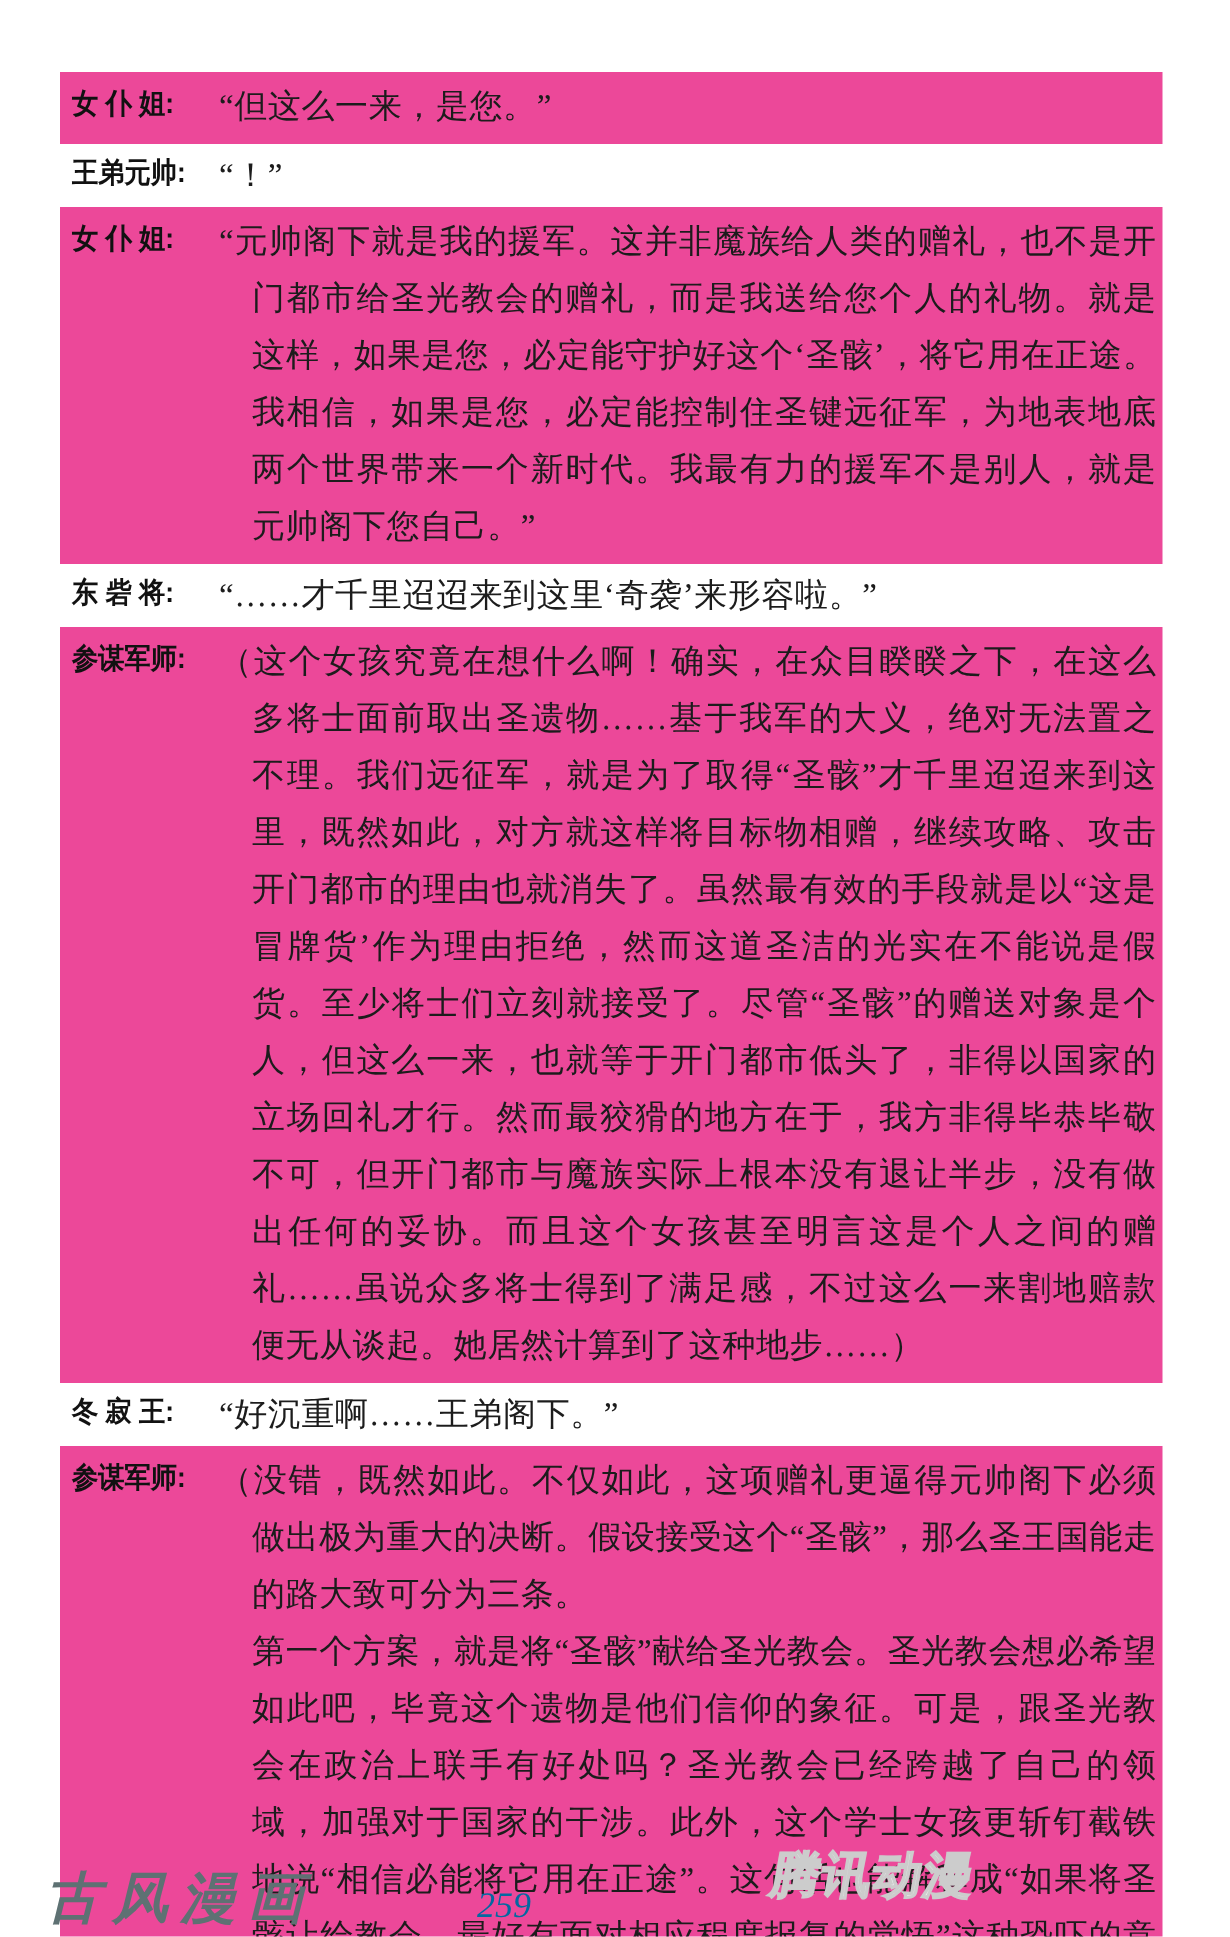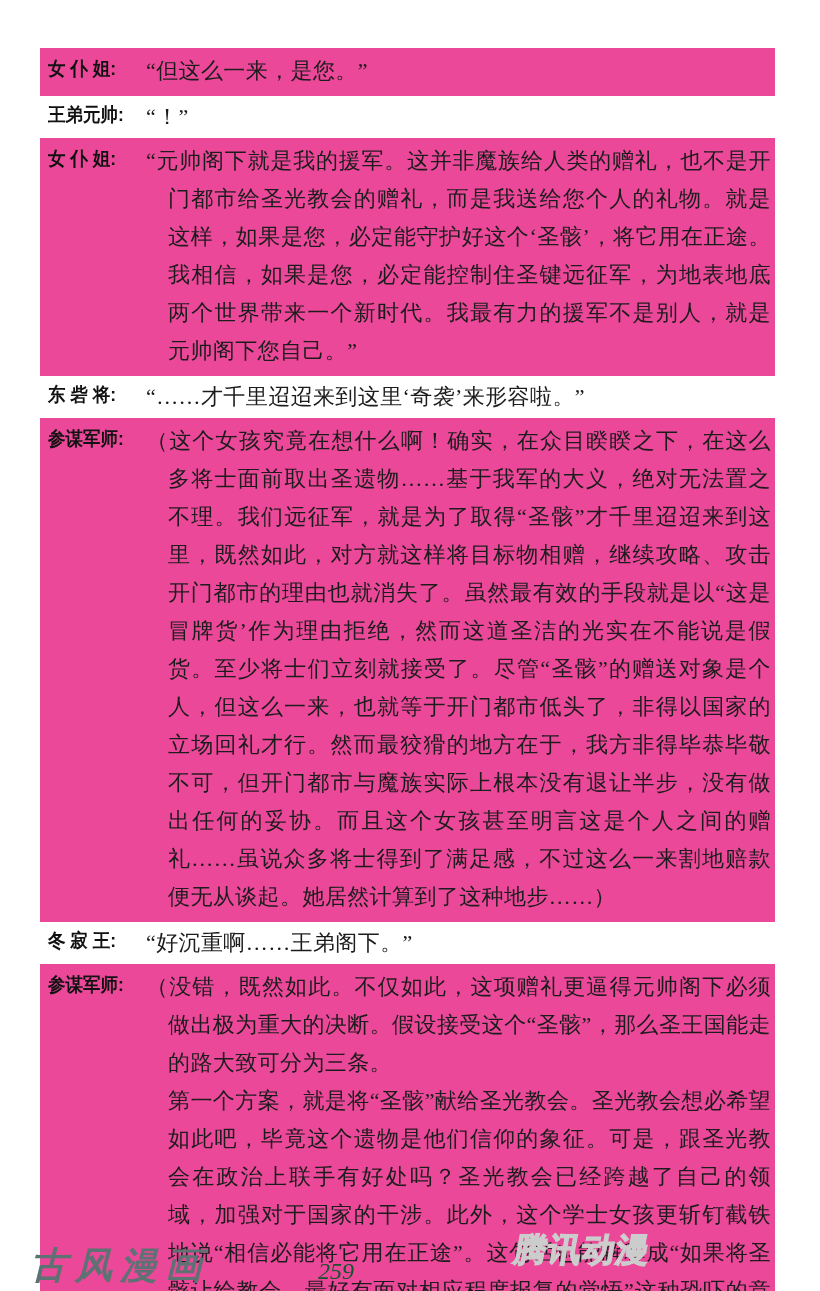--- a/index.html
+++ b/index.html
@@ -41,21 +41,21 @@
     position:absolute;left:26px;bottom:0px;
     font-family:"DejaVu Serif","Liberation Serif",serif;
     font-weight:bold;font-style:italic;
     font-size:37px;letter-spacing:8px;color:#5e7173;
     white-space:nowrap;
   }
   .page-number{
     position:absolute;left:0;right:0;bottom:6px;
     text-align:center;
     font-family:"Liberation Serif","DejaVu Serif",serif;
-    font-style:italic;font-size:24px;color:#14532d;
+    font-style:italic;font-size:24px;color:#0369a1;
   }
   .watermark{
     position:absolute;right:18px;bottom:18px;
     font-family:"Liberation Sans","DejaVu Sans",sans-serif;
     font-weight:900;font-size:33px;letter-spacing:1px;
     color:#f2f2f2;
     -webkit-text-stroke:1.2px #cccccc;
     text-shadow:0 0 1px #d5d5d5;
     transform:skewX(-10deg);
     white-space:nowrap;

